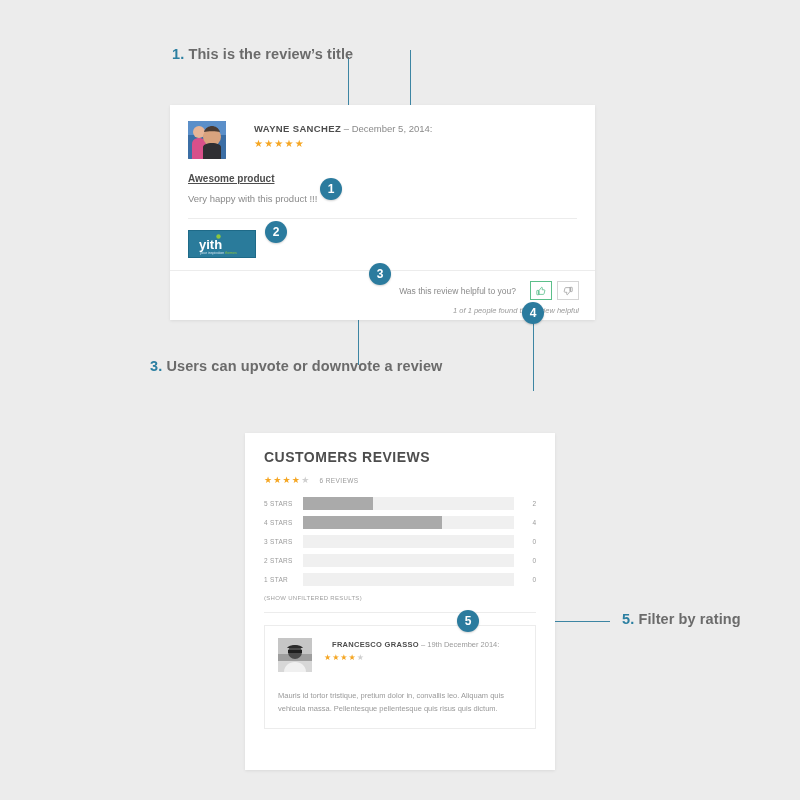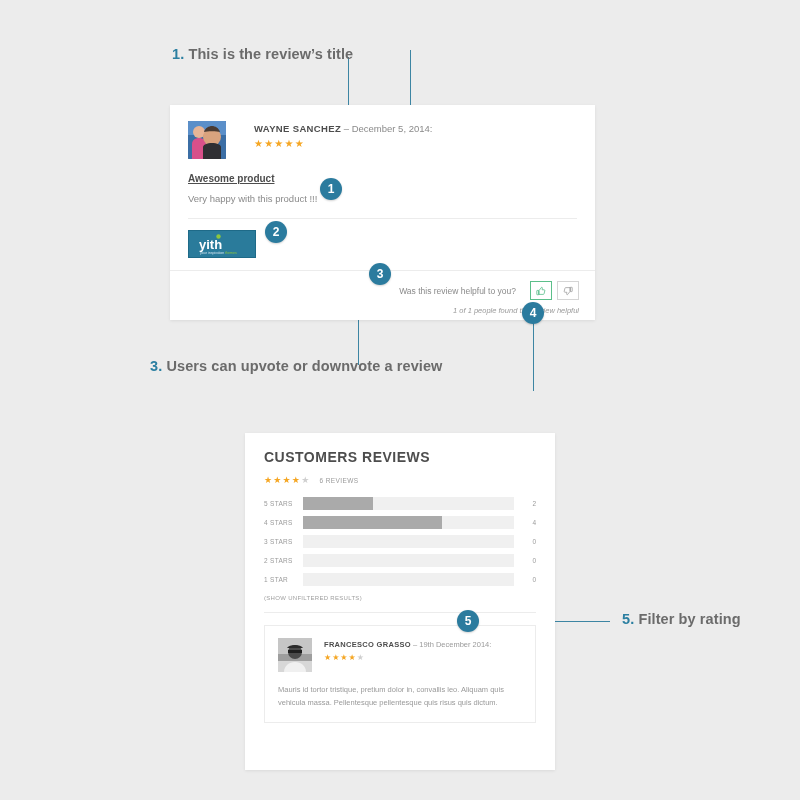--- a/index.html
+++ b/index.html
@@ -122,24 +122,24 @@
 
   .sub-review{
     border:1px solid #ececec;
     margin:12px 0 0 0;
     padding:12px 13px 13px 13px;
   }
   .sr-head{display:flex;align-items:flex-start;}
   .sr-avatar{width:34px;height:34px;flex:0 0 34px;overflow:hidden;background:#cfcfcf;}
   .sr-avatar svg{display:block;width:100%;height:100%;}
   .sr-meta{margin-left:12px;padding-top:2px;}
-  .sr-name{font-size:7.5px;font-weight:700;color:#4d4d4d;letter-spacing:.3px;}
+  .sr-name{font-size:7.5px;font-weight:700;color:#4d4d4d;letter-spacing:.3px;margin-left:8px;}
   .sr-name .dash,.sr-name .date{font-weight:400;color:#9a9a9a;letter-spacing:0;}
   .sr-stars{margin-top:5px;font-size:8px;letter-spacing:1px;line-height:1;}
-  .sr-body{font-size:7.5px;color:#9a9a9a;line-height:1.75;margin-top:11px;}
+  .sr-body{font-size:7.5px;color:#9a9a9a;line-height:1.75;margin-top:17px;}
 </style>
 </head>
 <body>
 
 <div class="stage">
 
   <div class="vline" style="left:348px;top:57px;height:132px;"></div>
   <div class="hline" style="left:334px;top:189px;width:15px;"></div>
 
   <div class="vline" style="left:410px;top:50px;height:182px;"></div>

